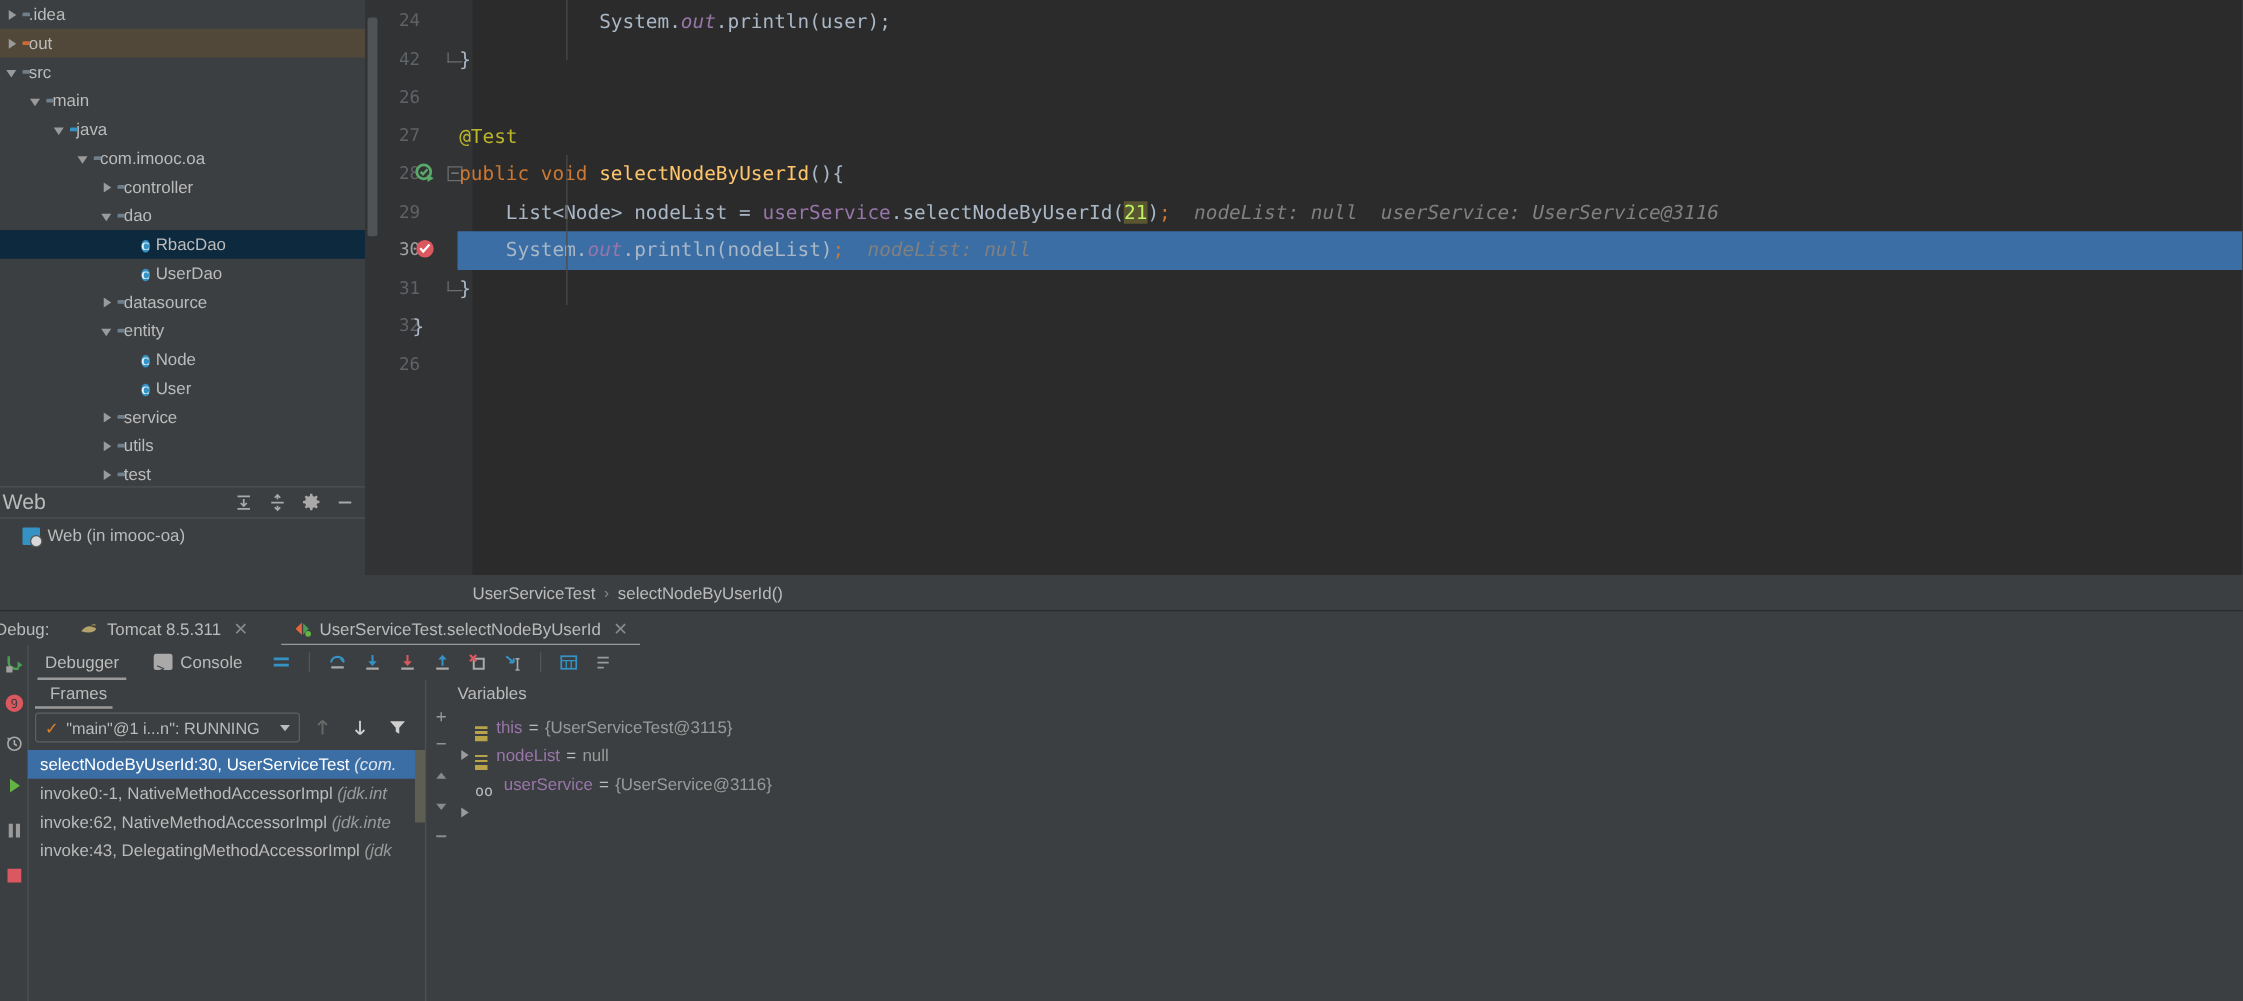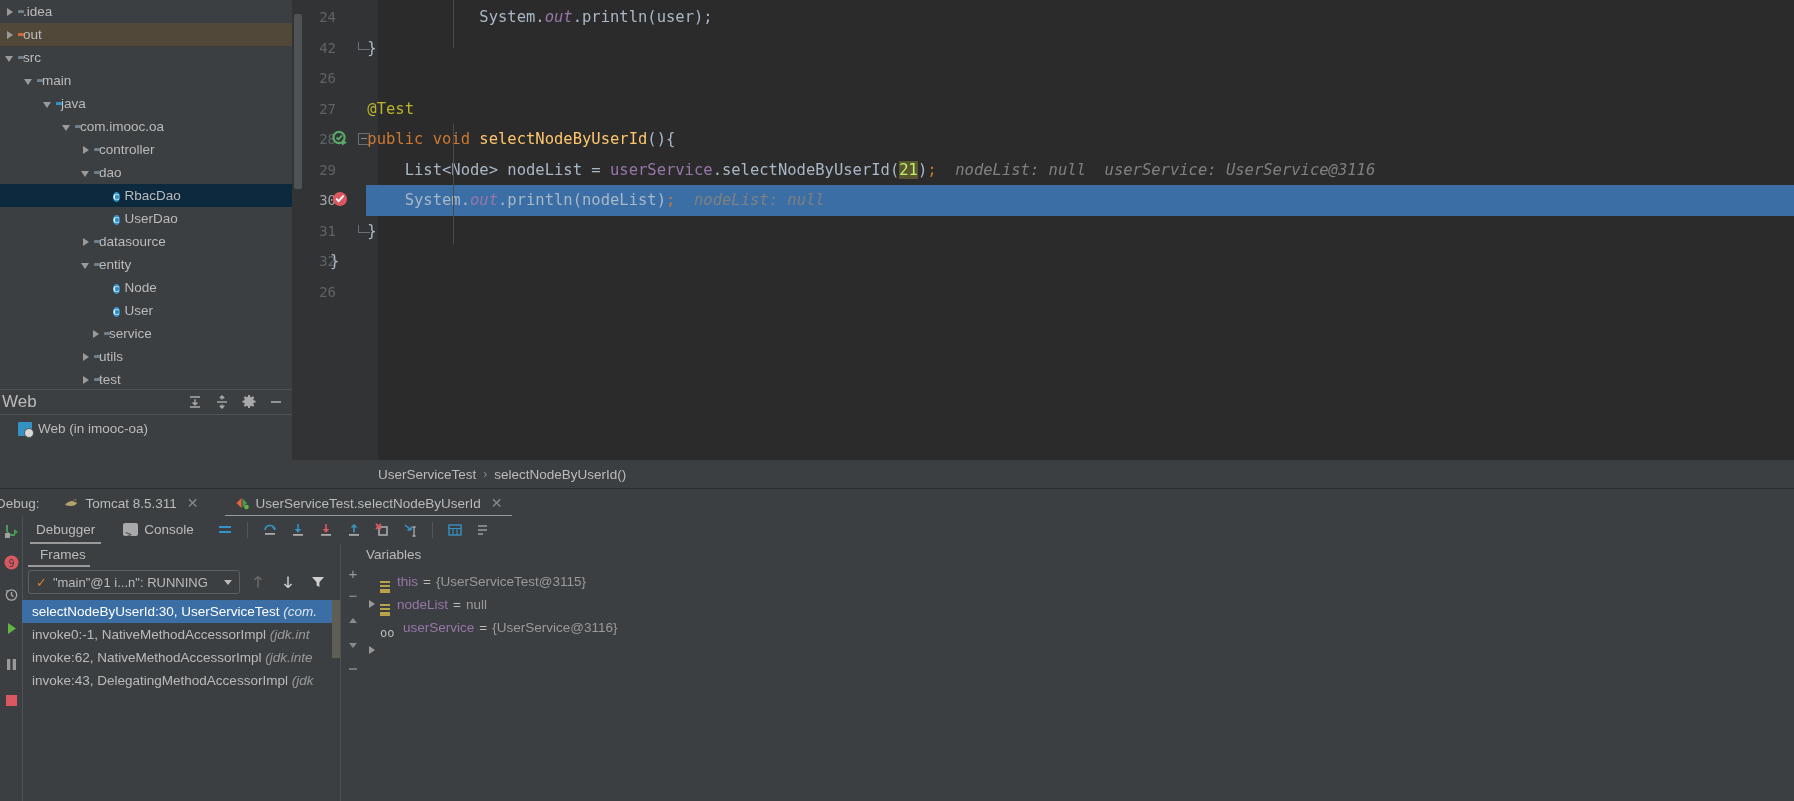--- a/index.html
+++ b/index.html
@@ -273,21 +273,21 @@
         <div class="tree-row" style="padding-left: 99px;">
           <span class="arrow none"></span>
           <span class="ico"><span class="ico-class">C</span></span>
           <span class="tree-label">Node</span>
         </div>
         <div class="tree-row" style="padding-left: 99px;">
           <span class="arrow none"></span>
           <span class="ico"><span class="ico-class">C</span></span>
           <span class="tree-label">User</span>
         </div>
-        <div class="tree-row" style="padding-left: 80px; margin-left: 10px;">
+        <div class="tree-row" style="padding-left: 80px;">
           <span class="arrow right"></span>
           <span class="ico"><span class="ico-pkg"></span></span>
           <span class="tree-label">service</span>
         </div>
         <div class="tree-row" style="padding-left: 80px;">
           <span class="arrow right"></span>
           <span class="ico"><span class="ico-pkg"></span></span>
           <span class="tree-label">utils</span>
         </div>
         <div class="tree-row" style="padding-left: 80px;">

